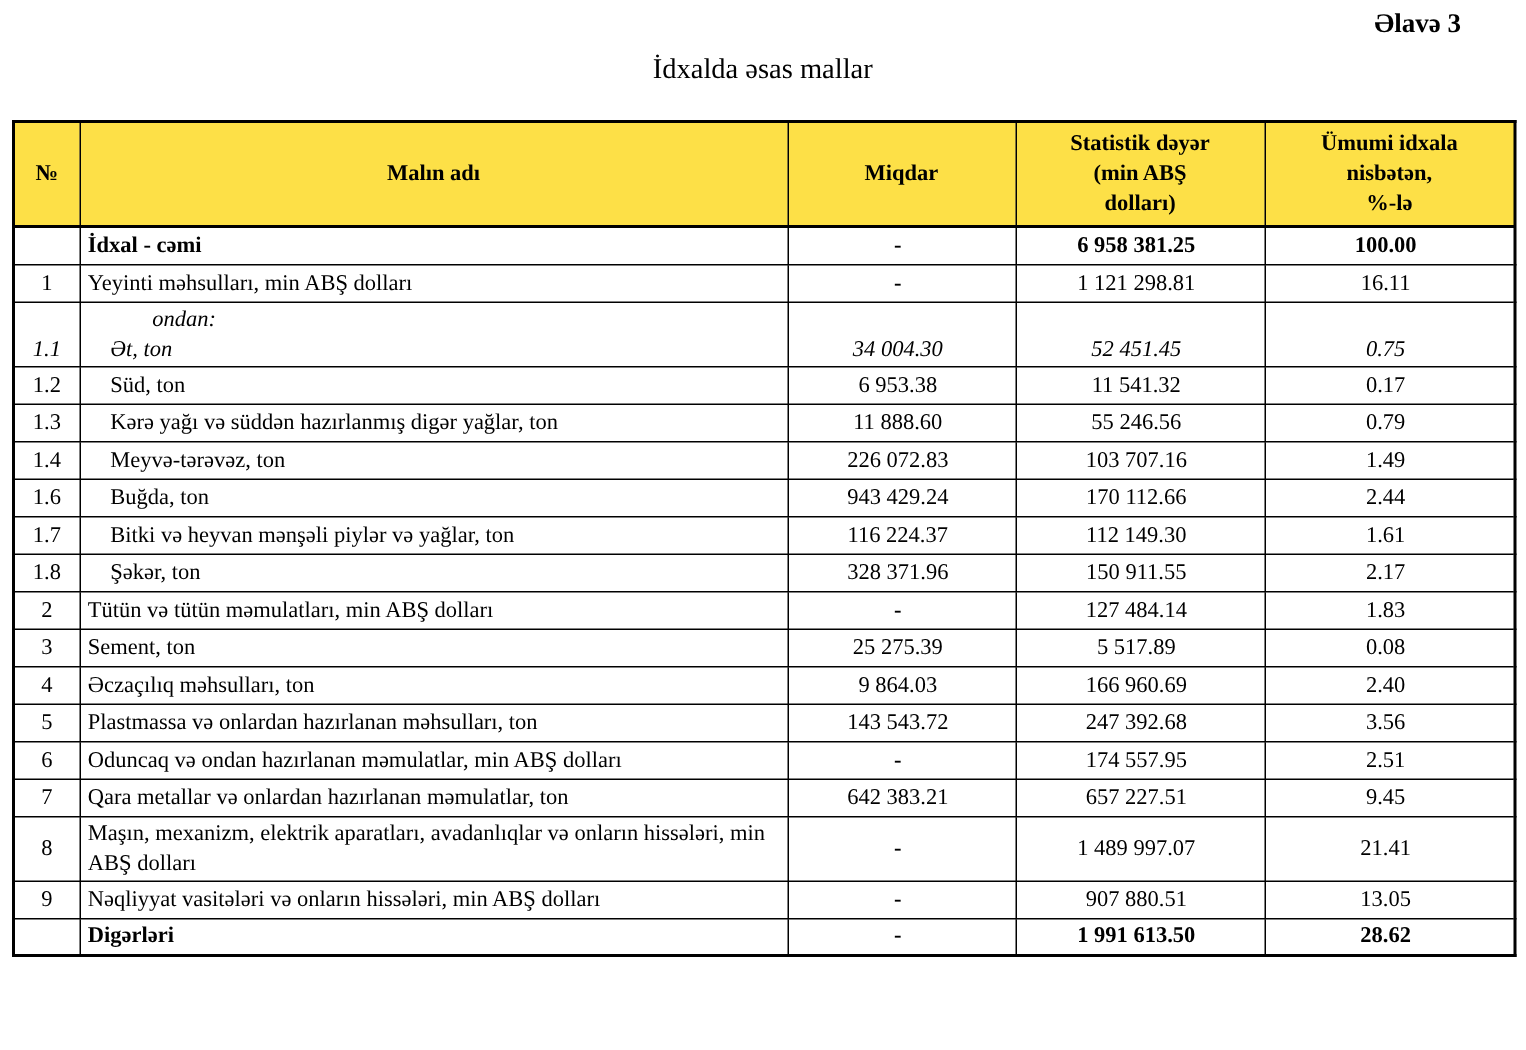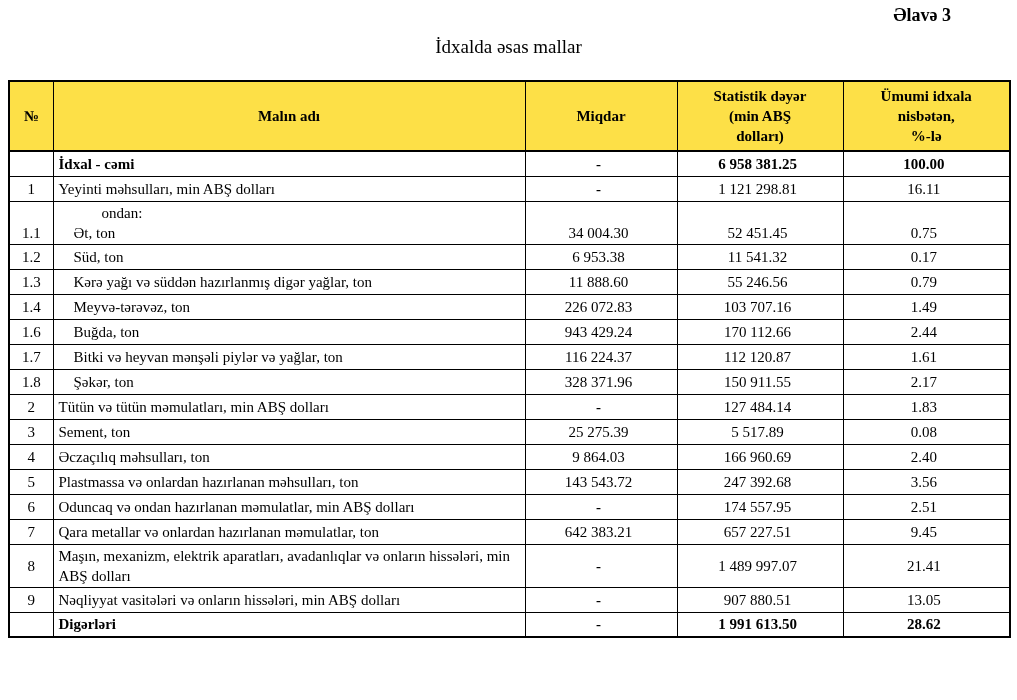--- a/index.html
+++ b/index.html
@@ -8,21 +8,21 @@
     padding: 0;
     width: 1017px;
     height: 700px;
     background: #ffffff;
     overflow: hidden;
     font-family: "Liberation Serif", serif;
     color: #000000;
   }
   .appendix {
     text-align: right;
-    padding: 5px 66px 0 0;
+    padding: 5px 43px 0 0;
     font-weight: bold;
     font-size: 18px;
   }
   .title {
     text-align: center;
     font-weight: normal;
     font-size: 19px;
     margin: 10px 0 22px 0;
   }
   table.main-table {
@@ -60,21 +60,21 @@
   }
   .cell-no   { text-align: center; }
   .cell-name { text-align: left; padding-left: 5px; margin-top: 21px; }
   .cell-name.indent { padding-left: 20px; }
   .cell-qty, .cell-value, .cell-pct {
     text-align: center;
     padding-right: 9px;
   }
   td.dash { text-align: center; font-weight: bold; }
   tr.row-bold td { font-weight: bold; }
-  tr.row-tall td { vertical-align: bottom; }
+  tr.row-tall td { vertical-align: bottom; font-style: italic; }
   .pre-label { padding-left: 28px; font-weight: normal; }
 </style>
 </head>
 <body>
 
 <div class="page">
   <div class="appendix">Əlavə 3</div>
   <div class="title">İdxalda əsas mallar</div>
 
   <table class="main-table">
@@ -155,21 +155,21 @@
           <td class="cell-qty">943 429.24</td>
           <td class="cell-value">170 112.66</td>
           <td class="cell-pct">2.44</td>
         </tr>
         <tr>
           <td class="cell-no">1.7</td>
           <td class="cell-name indent">
             <div>Bitki və heyvan mənşəli piylər və yağlar, ton</div>
           </td>
           <td class="cell-qty">116 224.37</td>
-          <td class="cell-value">112 120.87</td>
+          <td class="cell-value">112 149.30</td>
           <td class="cell-pct">1.61</td>
         </tr>
         <tr>
           <td class="cell-no">1.8</td>
           <td class="cell-name indent">
             <div>Şəkər, ton</div>
           </td>
           <td class="cell-qty">328 371.96</td>
           <td class="cell-value">150 911.55</td>
           <td class="cell-pct">2.17</td>

